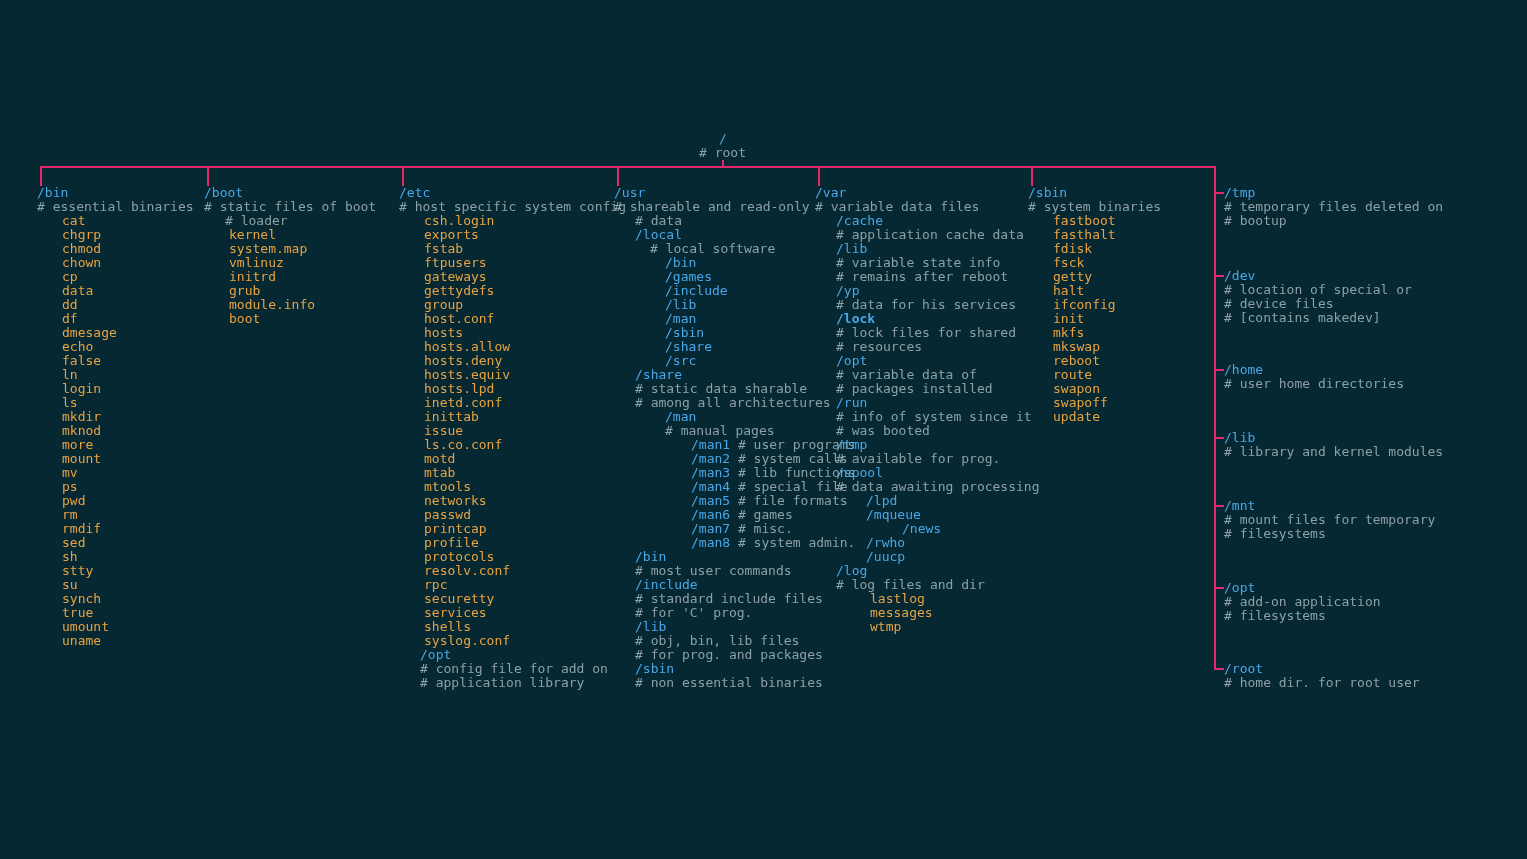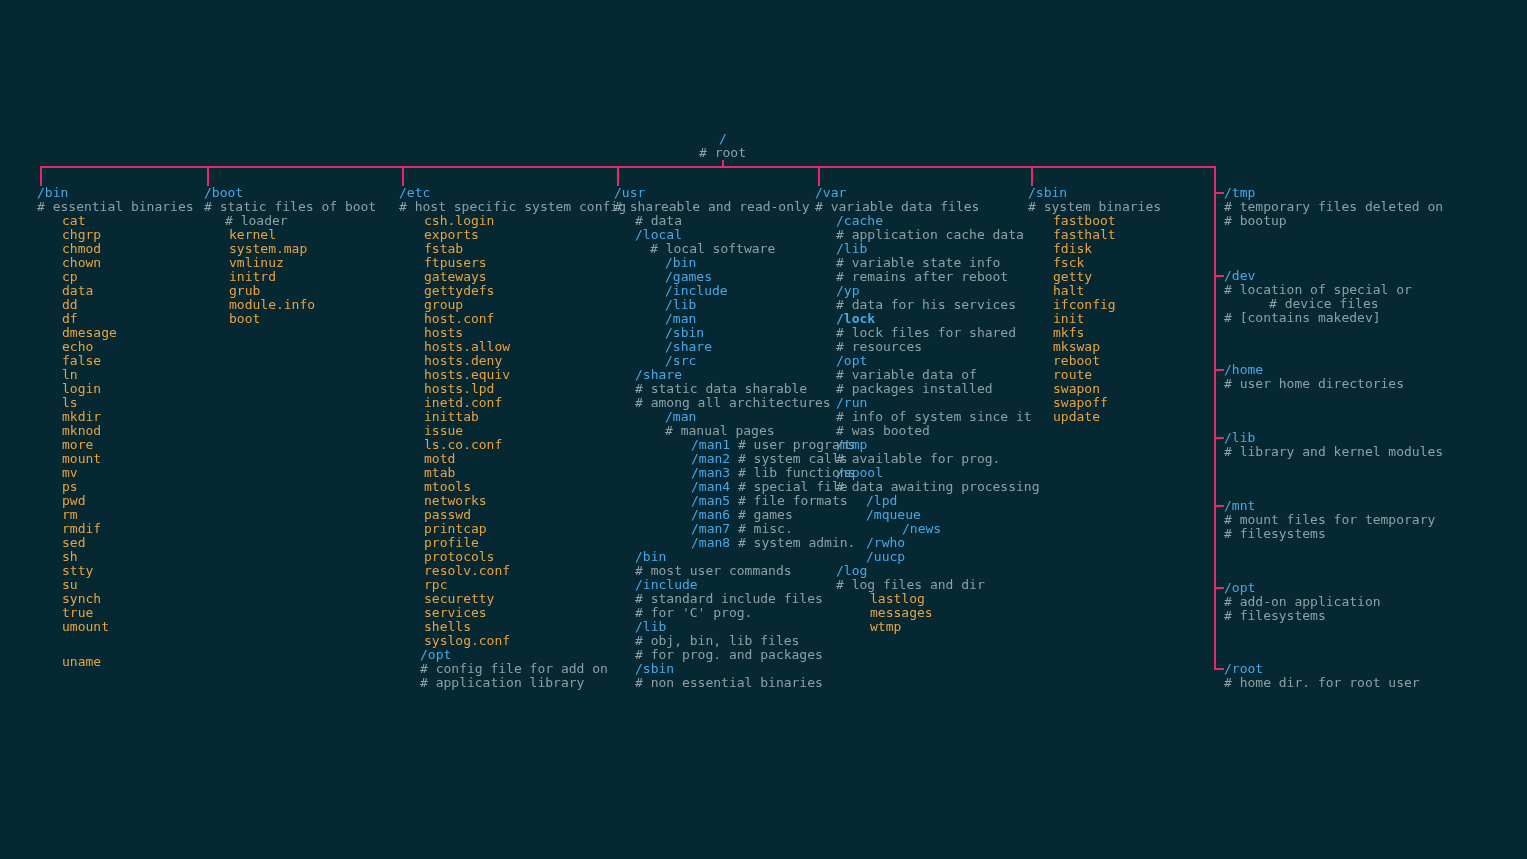--- a/index.html
+++ b/index.html
@@ -53,21 +53,21 @@
     <span class="pos item" style="left: 62px; top: 494px;">pwd</span>
     <span class="pos item" style="left: 62px; top: 508px;">rm</span>
     <span class="pos item" style="left: 62px; top: 522px;">rmdif</span>
     <span class="pos item" style="left: 62px; top: 536px;">sed</span>
     <span class="pos item" style="left: 62px; top: 550px;">sh</span>
     <span class="pos item" style="left: 62px; top: 564px;">stty</span>
     <span class="pos item" style="left: 62px; top: 578px;">su</span>
     <span class="pos item" style="left: 62px; top: 592px;">synch</span>
     <span class="pos item" style="left: 62px; top: 606px;">true</span>
     <span class="pos item" style="left: 62px; top: 620px;">umount</span>
-    <span class="pos item" style="left: 62px; top: 634px; margin-top: 21px;">uname</span>
+    <span class="pos item" style="left: 62px; top: 634px;">uname</span>
     <div class="line" style="left: 207px; top: 166px; width: 2px; height: 20px;"></div>
     <span class="pos dir" style="left: 204px; top: 186px;">/boot</span>
     <span class="pos cmt" style="left: 204px; top: 200px;"># static files of boot</span>
     <span class="pos cmt" style="left: 225px; top: 214px;"># loader</span>
     <span class="pos item" style="left: 229px; top: 228px;">kernel</span>
     <span class="pos item" style="left: 229px; top: 242px;">system.map</span>
     <span class="pos item" style="left: 229px; top: 256px;">vmlinuz</span>
     <span class="pos item" style="left: 229px; top: 270px;">initrd</span>
     <span class="pos item" style="left: 229px; top: 284px;">grub</span>
     <span class="pos item" style="left: 229px; top: 298px;">module.info</span>
@@ -198,21 +198,21 @@
     <span class="pos item" style="left: 1053px; top: 396px;">swapoff</span>
     <span class="pos item" style="left: 1053px; top: 410px;">update</span>
     <div class="line" style="left: 1214px; top: 166px; width: 2px; height: 502px;"></div>
     <div class="line" style="left: 1214px; top: 192px; width: 10px; height: 2px;"></div>
     <span class="pos dir" style="left: 1224px; top: 186px;">/tmp</span>
     <span class="pos cmt" style="left: 1224px; top: 200px;"># temporary files deleted on</span>
     <span class="pos cmt" style="left: 1224px; top: 214px;"># bootup</span>
     <div class="line" style="left: 1214px; top: 275px; width: 10px; height: 2px;"></div>
     <span class="pos dir" style="left: 1224px; top: 269px;">/dev</span>
     <span class="pos cmt" style="left: 1224px; top: 283px;"># location of special or</span>
-    <span class="pos cmt" style="left: 1224px; top: 297px; margin-left: 45px;"># device files</span>
+    <span class="pos cmt" style="left: 1224px; top: 297px;"># device files</span>
     <span class="pos cmt" style="left: 1224px; top: 311px;"># [contains makedev]</span>
     <div class="line" style="left: 1214px; top: 369px; width: 10px; height: 2px;"></div>
     <span class="pos dir" style="left: 1224px; top: 363px;">/home</span>
     <span class="pos cmt" style="left: 1224px; top: 377px;"># user home directories</span>
     <div class="line" style="left: 1214px; top: 437px; width: 10px; height: 2px;"></div>
     <span class="pos dir" style="left: 1224px; top: 431px;">/lib</span>
     <span class="pos cmt" style="left: 1224px; top: 445px;"># library and kernel modules</span>
     <div class="line" style="left: 1214px; top: 505px; width: 10px; height: 2px;"></div>
     <span class="pos dir" style="left: 1224px; top: 499px;">/mnt</span>
     <span class="pos cmt" style="left: 1224px; top: 513px;"># mount files for temporary</span>

